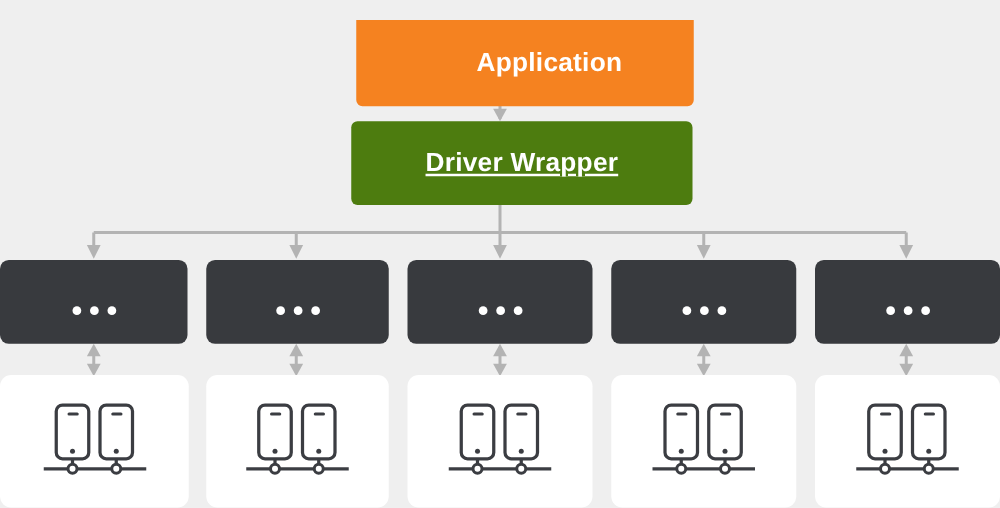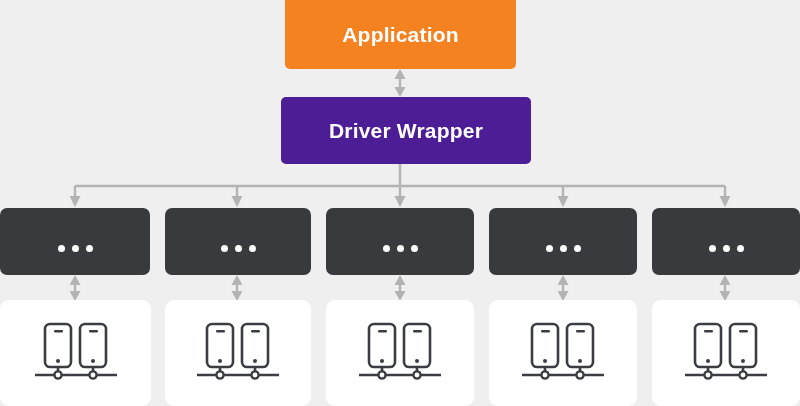--- a/index.html
+++ b/index.html
@@ -26,35 +26,37 @@
     border-radius: 5px;
     display: flex;
     align-items: center;
     justify-content: center;
     color: #ffffff;
     font-weight: bold;
     letter-spacing: 0.2px;
   }
   #app-box {
     left: 285px;
-    top: 0px;
+    top: 16px;
     width: 231px;
     height: 69px;
     background: #f58220;
     font-size: 21px;
     border-top-left-radius: 0;
     border-top-right-radius: 0;
+    padding-left: 39px;
   }
   #wrapper-box {
     left: 281px;
     top: 97px;
-    width: 250px;
+    width: 273px;
     height: 67px;
-    background: #4c1d95;
+    background: #4d7c0f;
     font-size: 21px;
+    text-decoration: underline;
   }
 
   
   .connector-svg {
     position: absolute;
     left: 0;
     top: 0;
     width: 800px;
     height: 406px;
     pointer-events: none;

